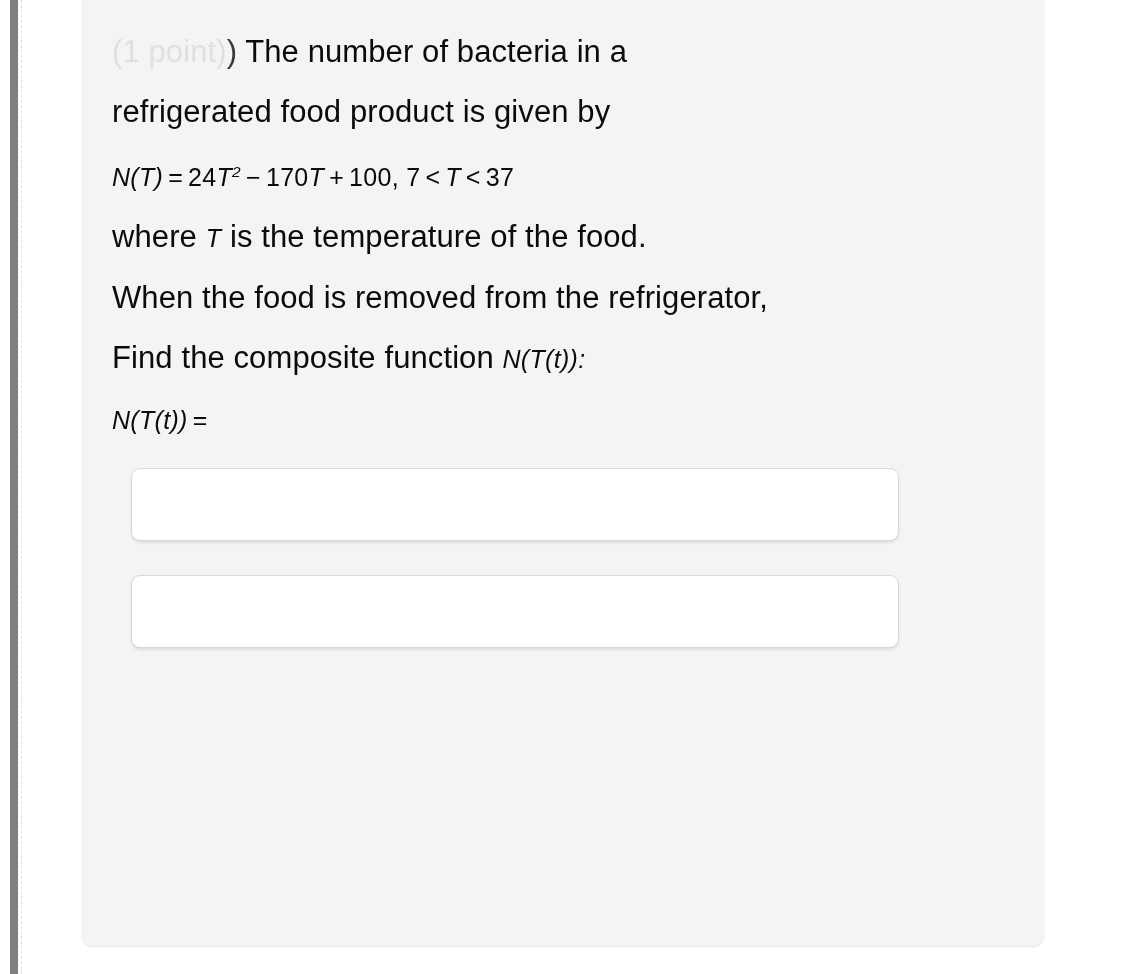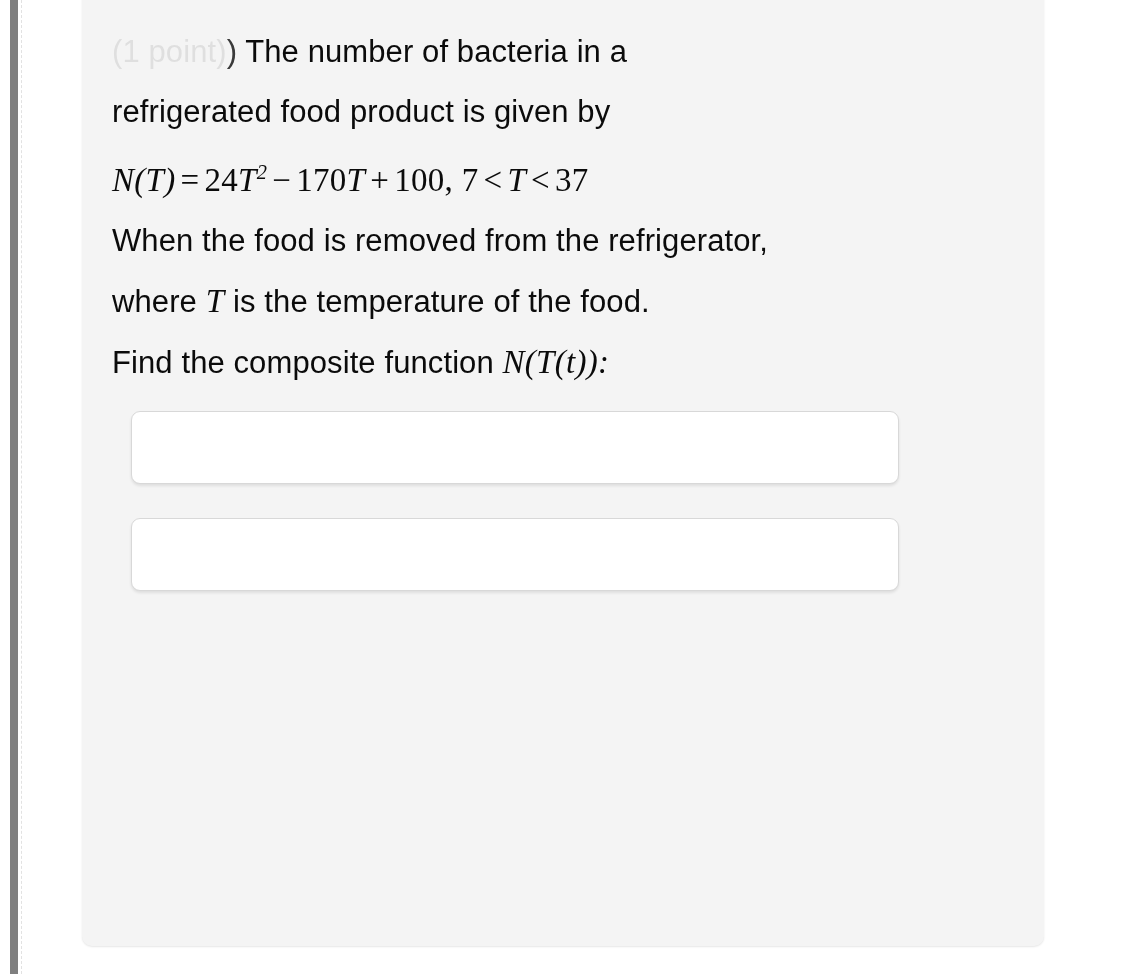--- a/index.html
+++ b/index.html
@@ -50,23 +50,23 @@
   .qline {
     color: #0b0b0b;
     font-size: 31px;
     line-height: 60px;
     white-space: nowrap;
     letter-spacing: 0.1px;
   }
 
   
   .math {
-    font-family: Liberation Serif, serif;
+    font-family: Liberation Sans, sans-serif;
     font-style: italic;
-    font-size: 33px;
+    font-size: 25px;
     letter-spacing: 0.3px;
   }
   .math .num { font-style: normal; }
   .math sup {
     font-size: 0.62em;
     vertical-align: super;
     font-style: italic;
   }
   .op { font-style: normal; padding: 0 5px; }
 
@@ -114,32 +114,35 @@
   </div>
 
   <div class="qline">refrigerated food product is given by</div>
 
   <div class="qline">
     <span class="math">
       <span>N(T)</span><span class="op">=</span><span class="num">24</span><span>T</span><sup>2</sup><span class="op">−</span><span class="num">170</span><span>T</span><span class="op">+</span><span class="num">100</span><span class="num">,</span>&nbsp;<span class="num">7</span><span class="op">&lt;</span><span>T</span><span class="op">&lt;</span><span class="num">37</span>
     </span>
   </div>
 
-  <div class="qline">When the food is removed from the refrigerator,</div>
-
   <div class="qline">
     <span>where </span><span class="math">T</span><span> is the temperature of the food.</span>
   </div>
+
+  <div class="qline">When the food is removed from the refrigerator,</div>
 
 
 
   <div class="qline">
     <span>Find the composite function </span><span class="math">N(T(t))</span><span class="math">:</span>
   </div>
 
+  <div class="qline">
+    <span class="math">N(T(t))</span><span class="math op">=</span>
+  </div>
 
   <input class="answer-box" type="text" placeholder="" style="">
 
   <div class="gap-sm"></div>
 
 
 
   <input class="answer-box" type="text" placeholder="" style="">
 
 </div>

